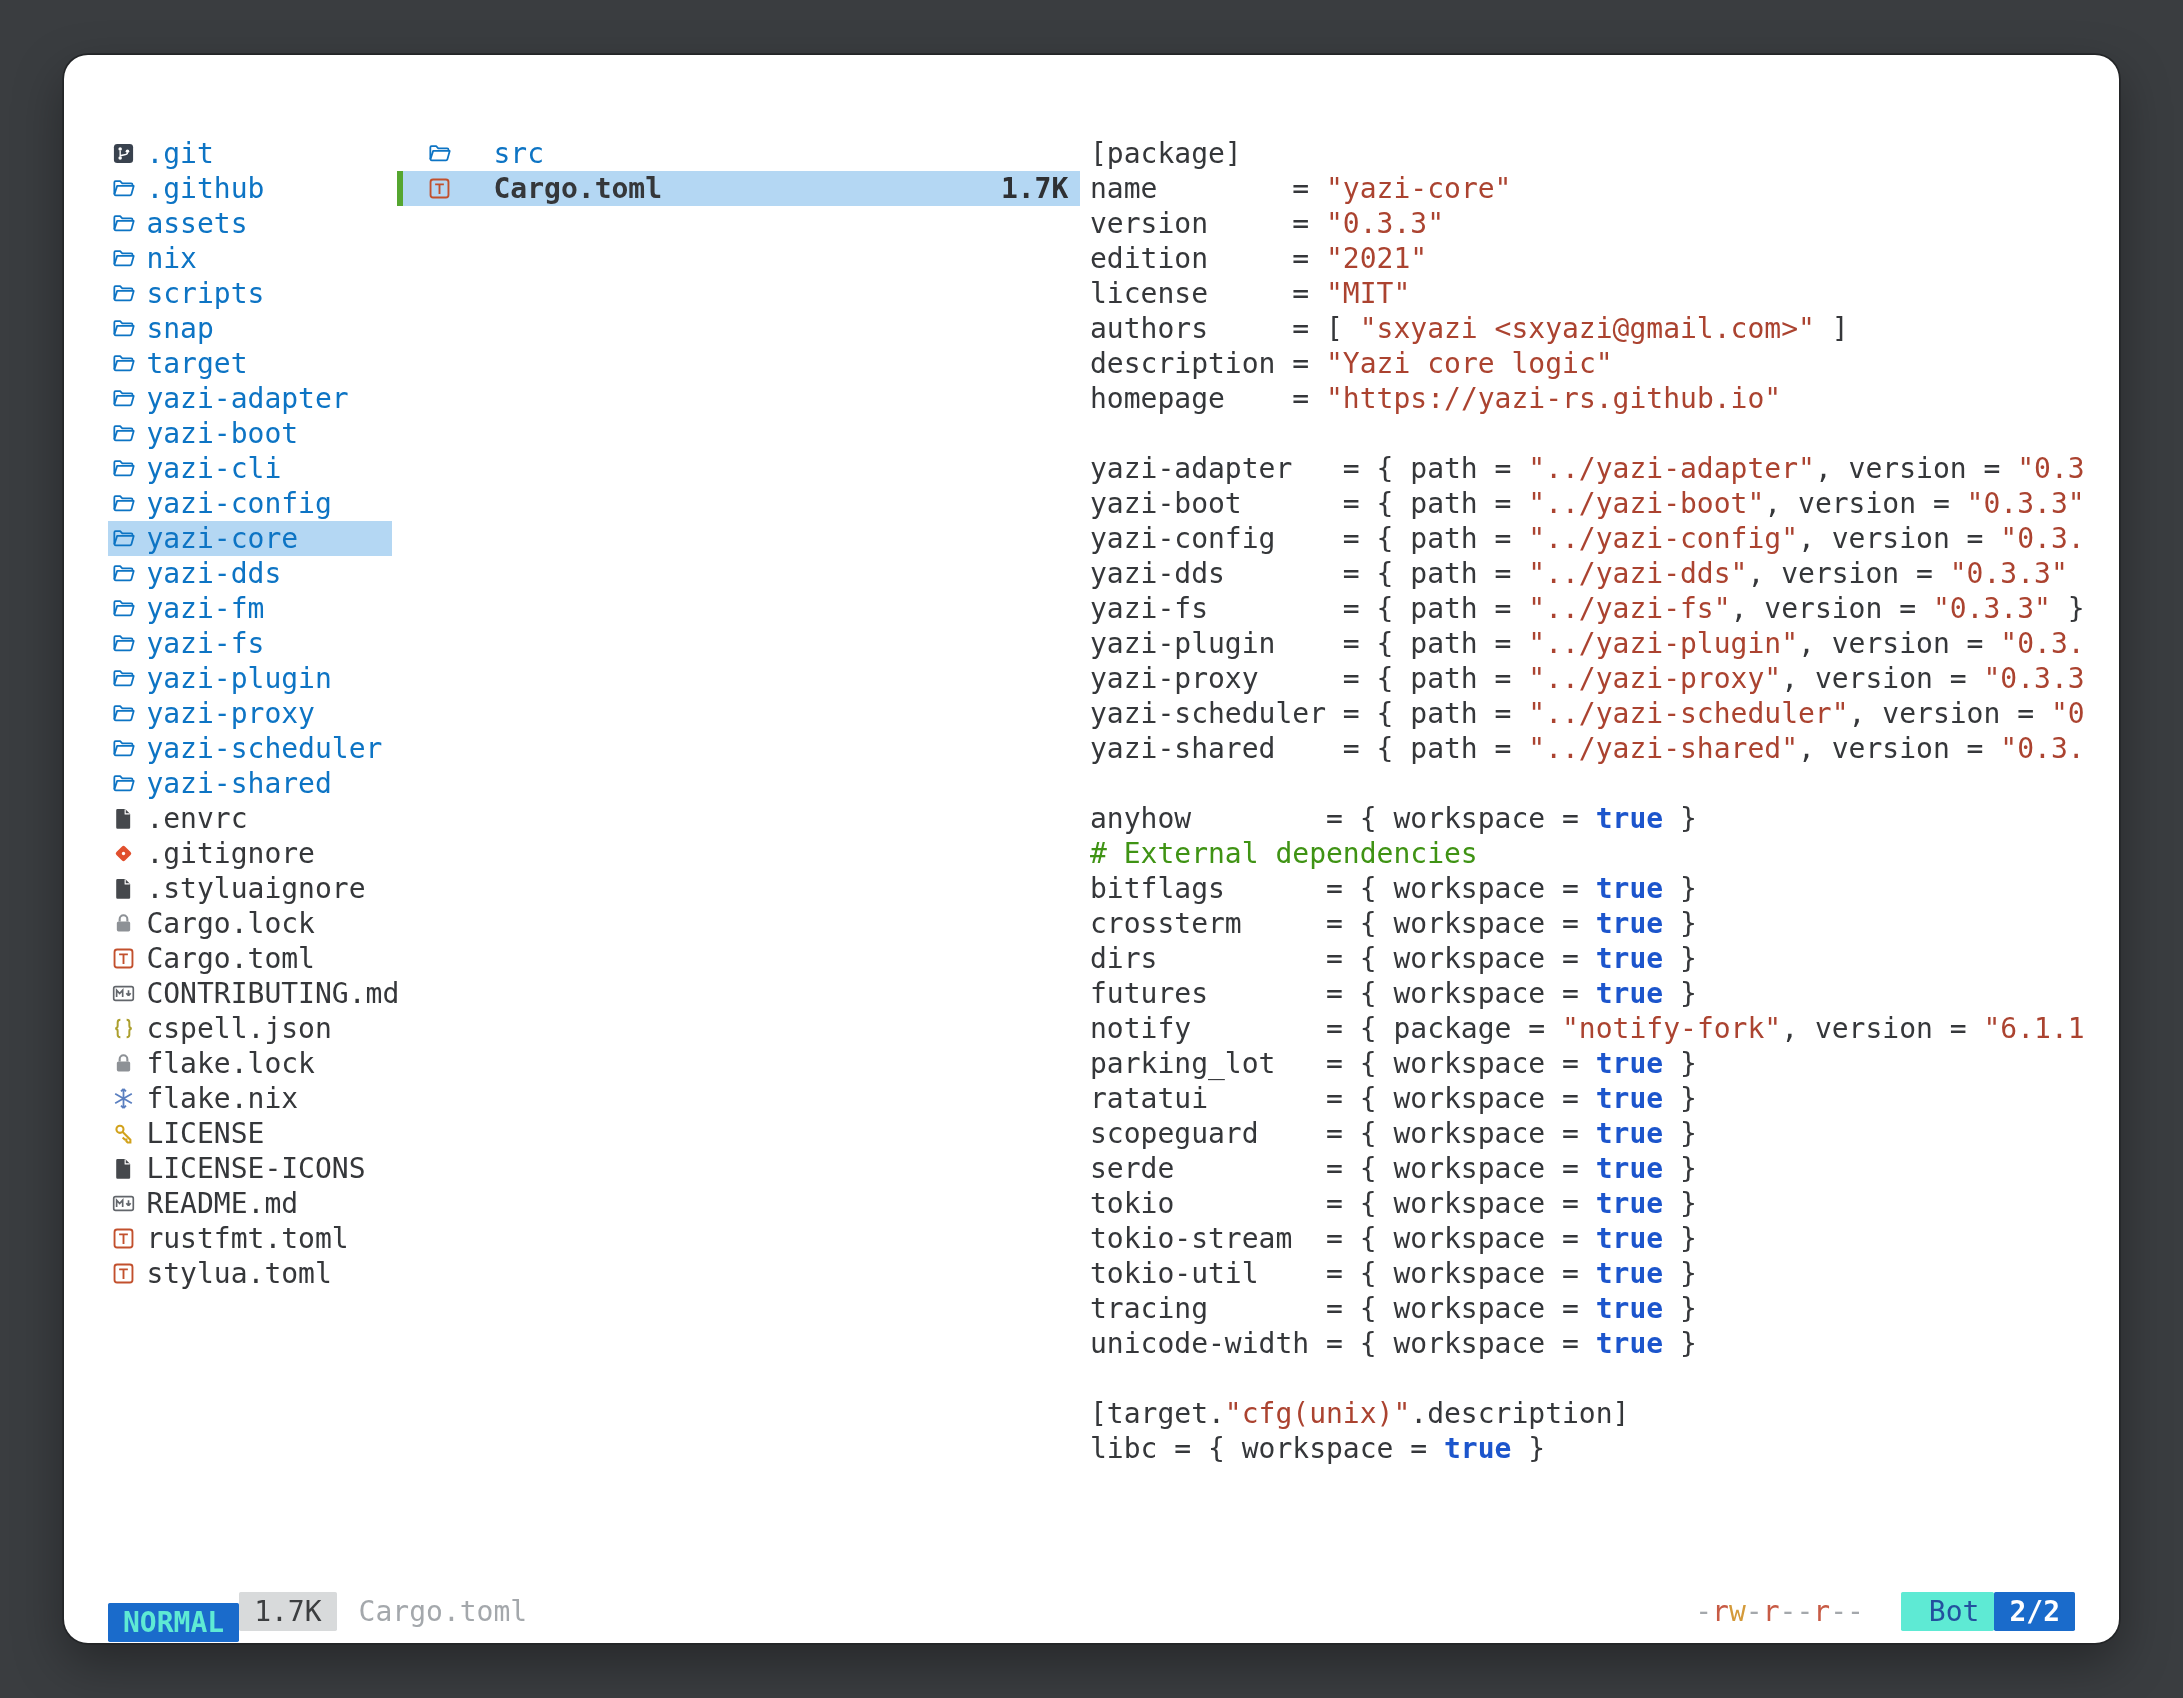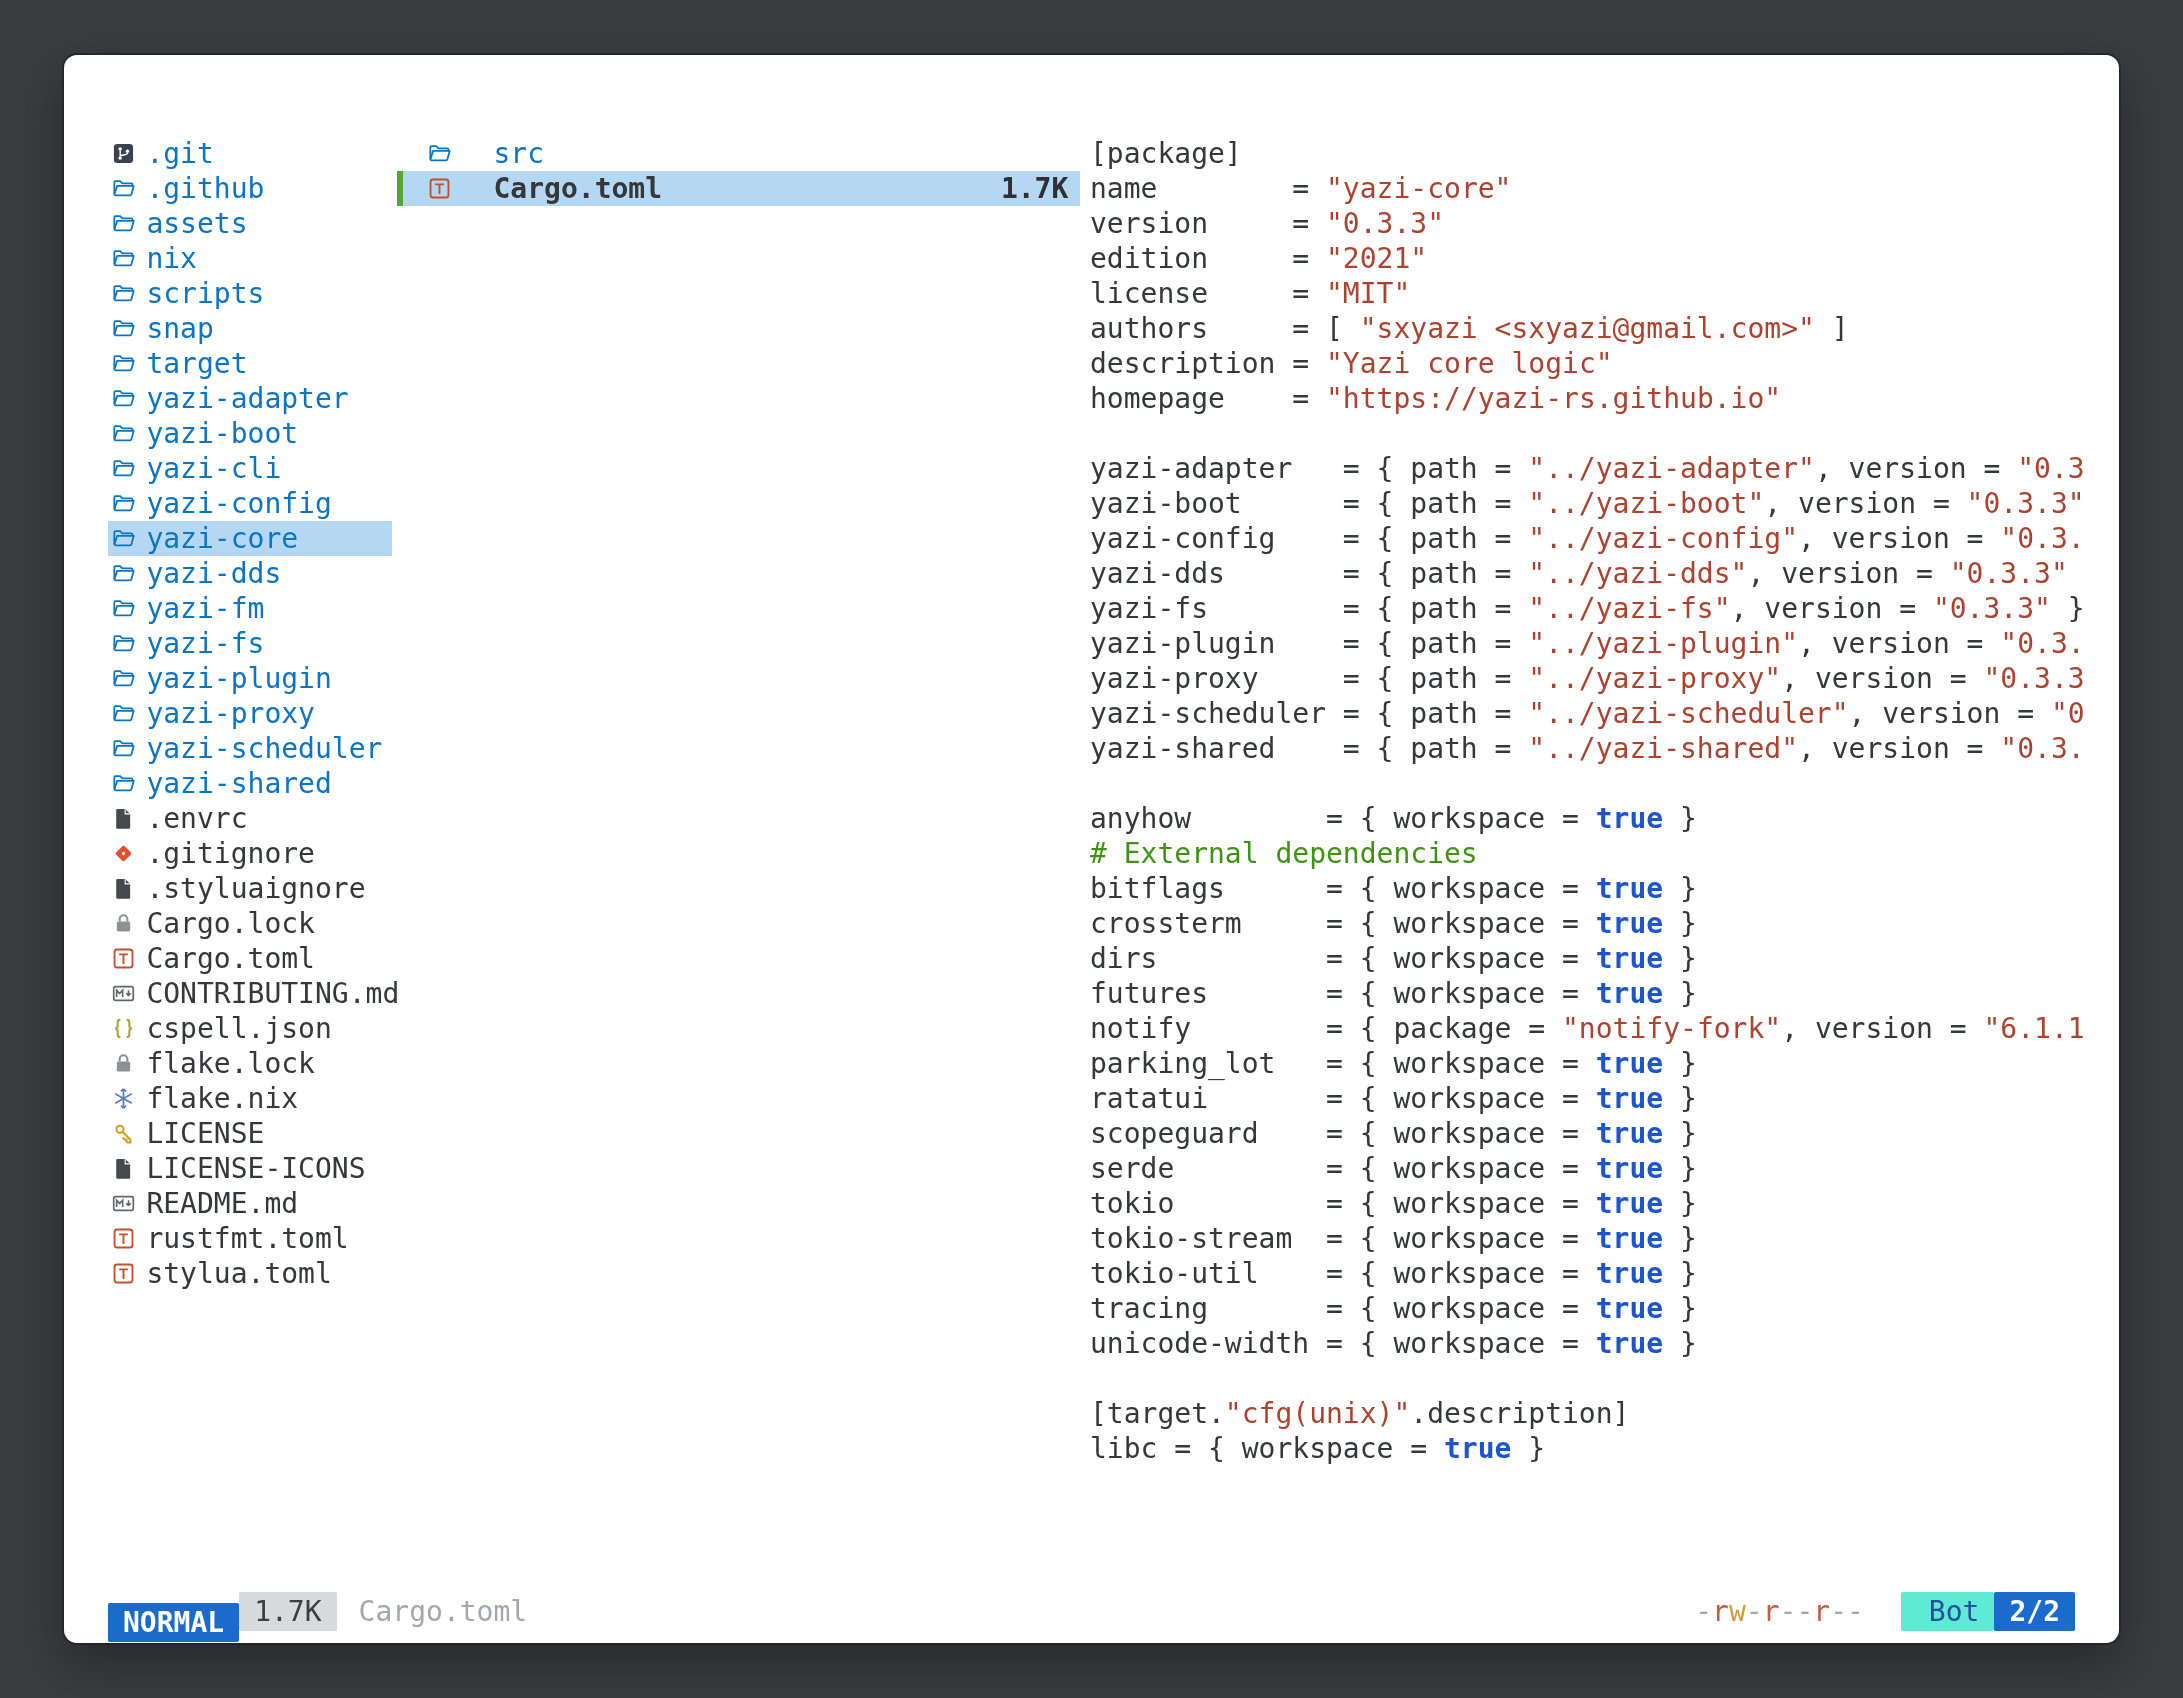--- a/index.html
+++ b/index.html
@@ -4,21 +4,21 @@
 <style>
   * { margin:0; padding:0; box-sizing:border-box; }
   html,body { width:2183px; height:1698px; overflow:hidden; }
   body {
     background:#3a3d40;
     font-family:"DejaVu Sans Mono", monospace;
     position:relative;
   }
   .window {
     position:absolute; left:64px; top:55px; right:64px; bottom:55px;
-    background:#ffffff; border-radius:13px;
+    background:#ffffff; border-radius:24px;
     box-shadow:0 0 0 1.7px #232527, 0 20px 50px rgba(0,0,0,.35);
   }
   .pane { position:absolute; top:81px; font-size:28px; line-height:35px; color:#35373a; }
   .pane.parent  { left:44px;  width:284px; }
   .pane.current { left:333px; width:683px; }
   .pane.preview { left:1026px; width:1002px; overflow:hidden; }
 
   .row { display:flex; align-items:center; height:35px; padding-left:3.4px; }
   .pane.current .row { border-left:6.7px solid transparent; padding-left:23.5px;gap:32px; }
   .icon { width:25px; height:25px; flex:0 0 25px; margin-right:10px; display:inline-flex; align-items:center; justify-content:center; }
@@ -34,21 +34,21 @@
   .tok-t { color:#35373a; }
   .tok-s { color:#ab4330; }
   .tok-b { color:#1c55cc; font-weight:bold; }
   .tok-c { color:#3f9314; }
 
   .statusbar {
     position:absolute; left:44px; right:44px; bottom:11.7px; height:39px;
     display:flex; align-items:center; font-size:28px;
   }
   .badge { height:39px; display:inline-flex; align-items:center; padding:0 15px; border-radius:1.7px; }
-  .badge.mode { background:#1a6bcb; color:#ffffff; font-weight:bold;margin-top:21px; }
+  .badge.mode { background:#1a6bcb; color:#5eead4; font-weight:bold;margin-top:21px; }
   .badge.size-badge { background:#d8dadb; color:#3c3e40; }
   .fname { color:#a4a8ac; margin-left:22px; }
   .spacer { flex:1; }
   .perms { margin-right:37px;text-align:center; }
   .perms .pd { color:#a4a8ac; }
   .perms .pr { color:#c75b45; }
   .perms .pw { color:#d49a3a; }
   .badge.pos { background:#5eead4; color:#23509e;padding-left:28px; }
   .badge.page { background:#1a6bcb; color:#fff; font-weight:bold; }
 </style>

